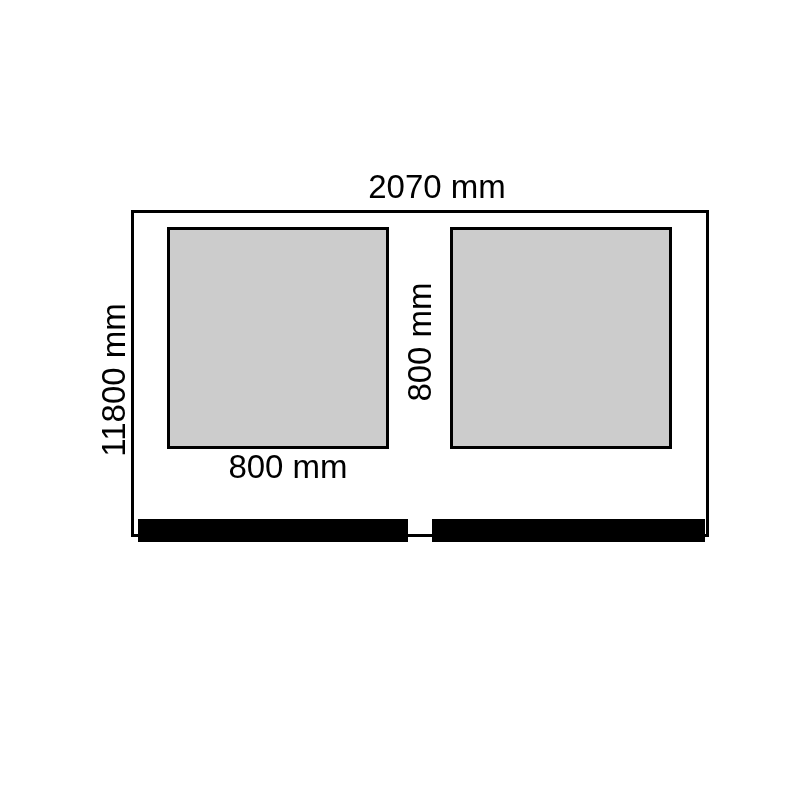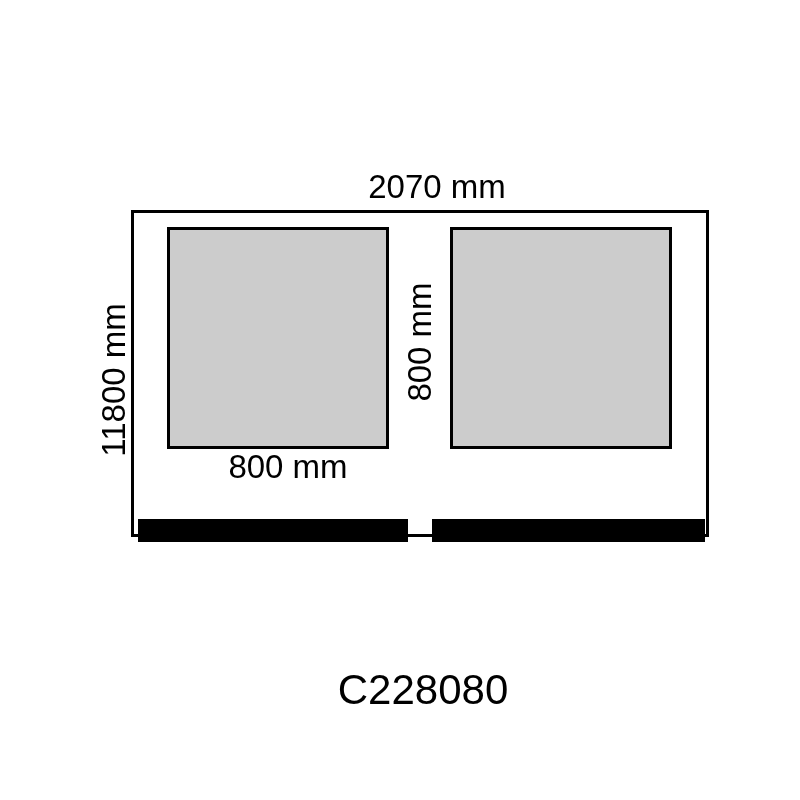--- a/index.html
+++ b/index.html
@@ -87,15 +87,14 @@
   <div class="base-bar right"></div>
 
   <div class="dim-label horizontal dim-top">2070 mm</div>
 
   <div class="dim-label vertical dim-left">11800 mm</div>
 
   <div class="dim-label vertical dim-middle">800 mm</div>
 
   <div class="dim-label horizontal dim-bottom">800 mm</div>
 
-  <div class="product-code">C228080</div>
 
 </div>
 
 </body></html>

